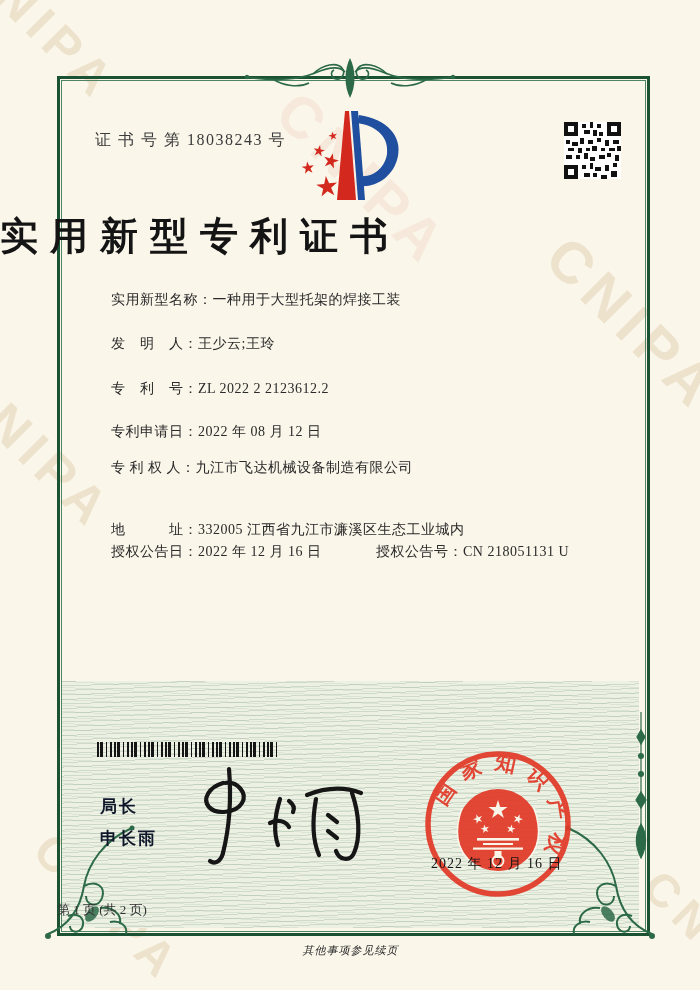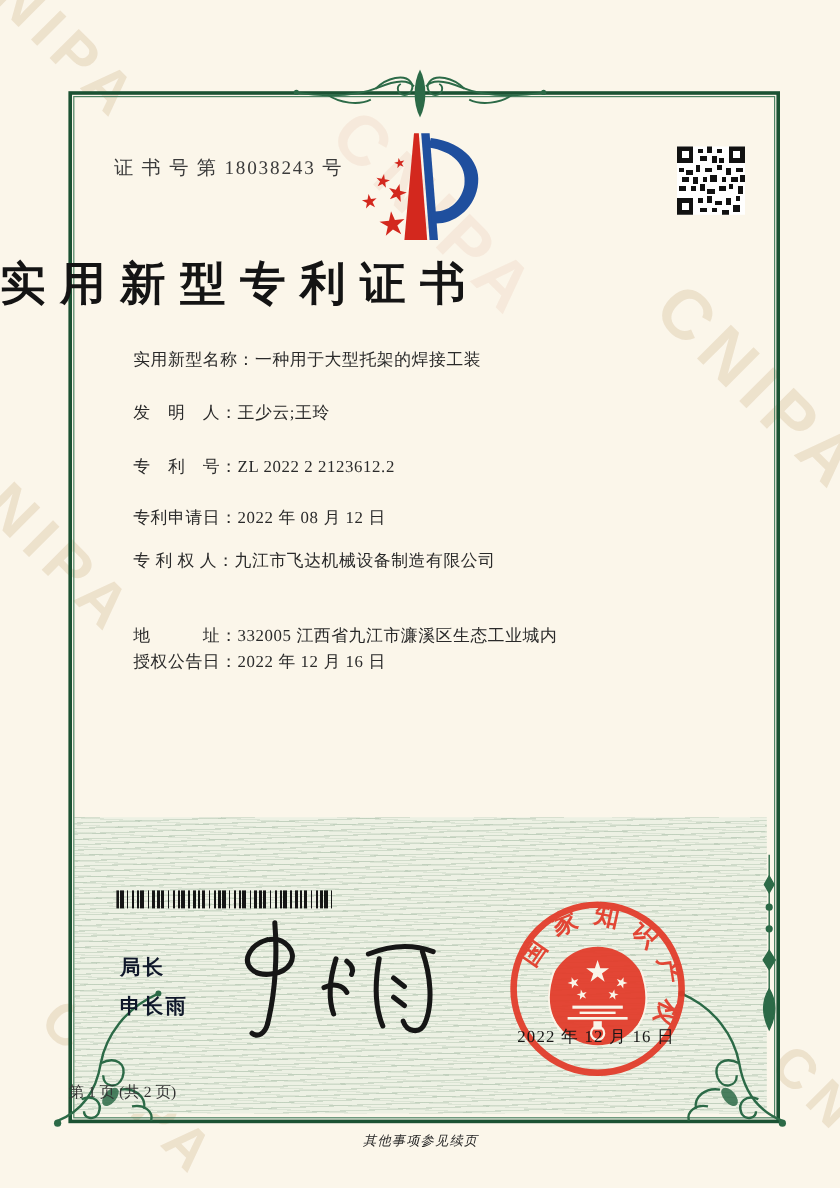--- a/index.html
+++ b/index.html
@@ -195,20 +195,21 @@
   <span>专利申请日：</span><span>2022 年 08 月 12 日</span>
 </div>
 <div class="field" style="top:459px">
   <span>专 利 权 人：</span><span>九江市飞达机械设备制造有限公司</span>
 </div>
 <div class="field" style="top:521px">
   <span>地　　　址：</span><span>332005  江西省九江市濂溪区生态工业城内</span>
 </div>
 <div class="field" style="top:543px">
   <span>授权公告日：</span><span>2022 年 12 月 16 日</span>
+  <span class="pair2"><span>授权公告号：</span><span>CN 218051131 U</span></span>
 </div>
 
 <div class="paras">
 </div>
 
 <div class="barcode"></div>
 
 <div class="commish" style="top:795px">局长</div>
 <div class="commish" style="top:827px">申长雨</div>
 

